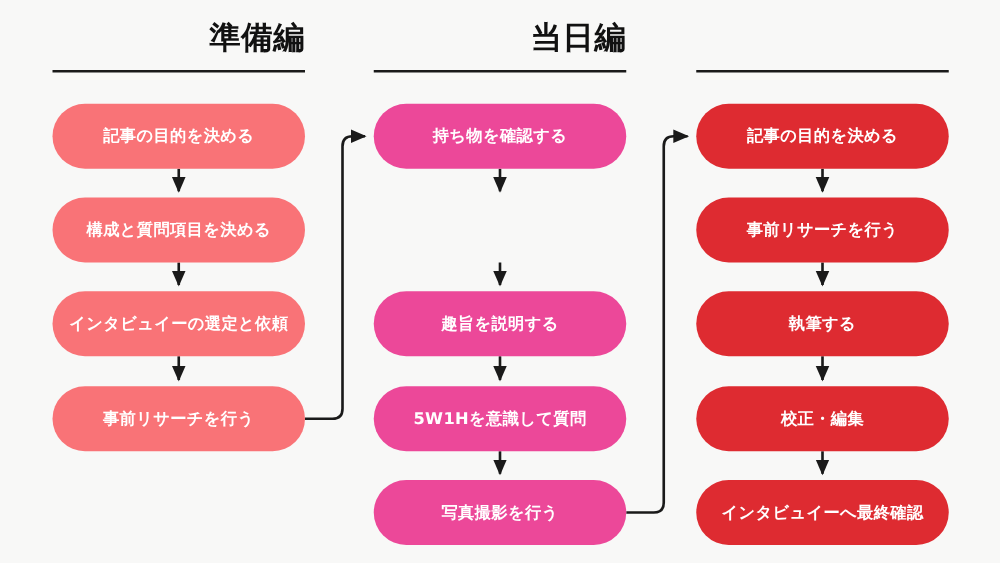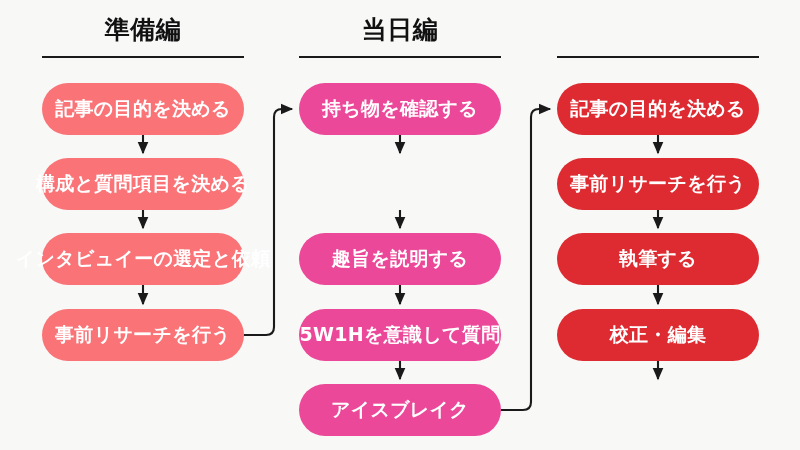--- a/index.html
+++ b/index.html
@@ -30,21 +30,21 @@
 
   .col-prep   { left: 42px;  }
   .col-day    { left: 299px; }
   .col-write  { left: 557px; }
 
   .column-header {
     position: absolute;
     top: 14px;
     left: 0;
     width: 202px;
-    text-align: center;
+    text-align: right;
     font-size: 25px;
     font-weight: 700;
     color: #111111;
     letter-spacing: 0.5px;
     line-height: 32px;
     white-space: nowrap;
   }
 
   .column-rule {
     position: absolute;
@@ -58,21 +58,21 @@
   .node {
     position: absolute;
     left: 0;
     width: 202px;
     height: 52px;
     border-radius: 26px;
     display: flex;
     align-items: center;
     justify-content: center;
     color: #FFFFFF;
-    font-size: 19px;
+    font-size: 13px;
     font-weight: 700;
     letter-spacing: 0.3px;
     white-space: nowrap;
   }
 
   .col-prep  .node { background: #F97377; }
   .col-day   .node { background: #ec4899; }
   .col-write .node { background: #DE2B31; }
 
   .node-0 { top: 83px;  }
@@ -137,25 +137,26 @@
     <div class="node node-3">事前リサーチを行う</div>
   </div>
 
   <div class="column col-day">
     <div class="column-header">当日編</div>
     <div class="column-rule"></div>
 
     <div class="node node-0">持ち物を確認する</div>
     <div class="node node-2">趣旨を説明する</div>
     <div class="node node-3">5W1Hを意識して質問</div>
-    <div class="node node-4">アイスブレイク</div>
+    <div class="node node-4">写真撮影を行う</div>
   </div>
 
   <div class="column col-write">
     <div class="column-rule"></div>
 
     <div class="node node-0">記事の目的を決める</div>
     <div class="node node-1">事前リサーチを行う</div>
     <div class="node node-2">執筆する</div>
     <div class="node node-3">校正・編集</div>
+    <div class="node node-4">インタビュイーへ最終確認</div>
   </div>
 
 </div>
 
 </body></html>

